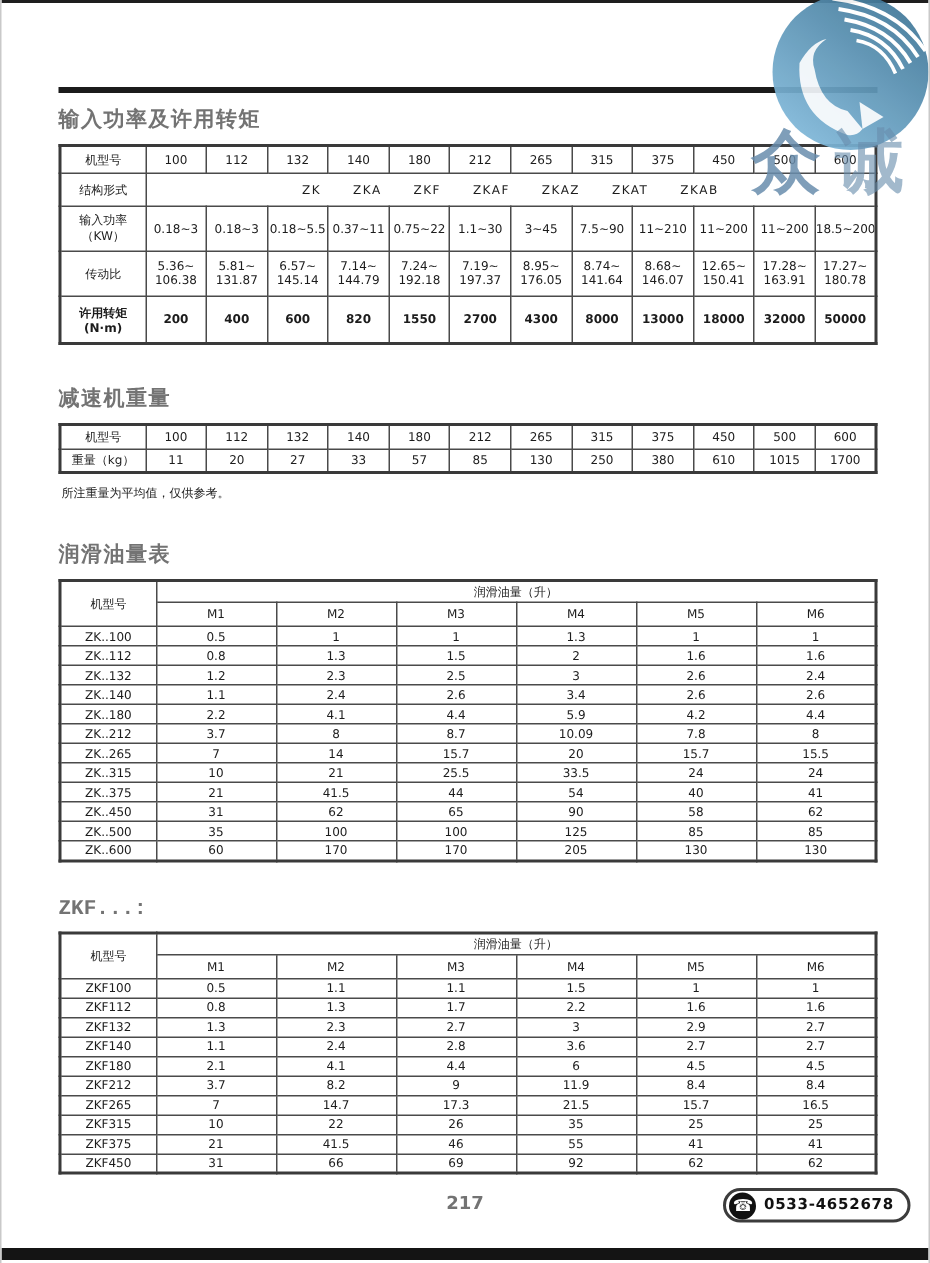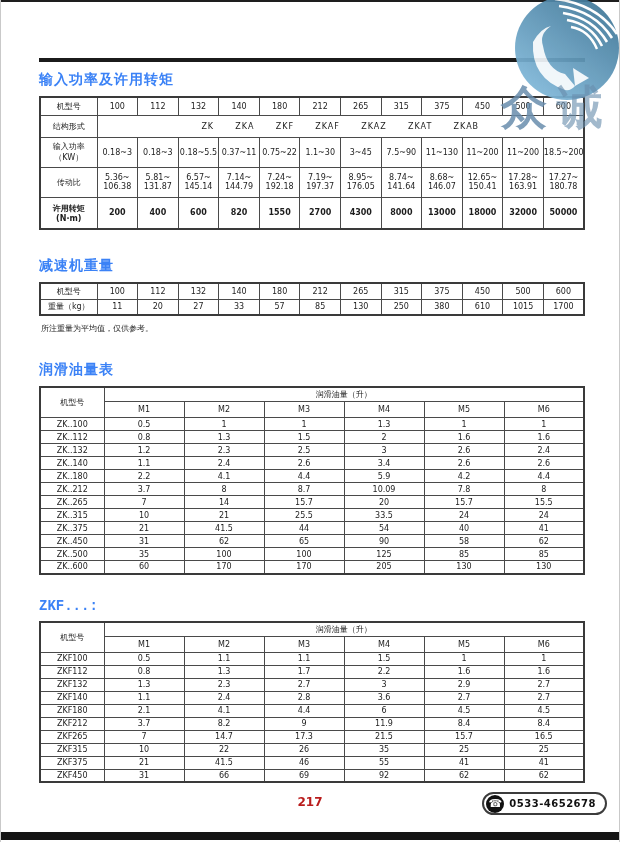--- a/index.html
+++ b/index.html
@@ -9,21 +9,21 @@
     position:relative; width:620px; height:842px; background:#fff;
     margin:0 auto; overflow:hidden;
     border-left:1px solid #c9c9c9; border-right:1px solid #c9c9c9;
   }
   .top-hairline { position:absolute; top:0; left:0; right:0; height:2px; background:#1e1e1e; }
   .bottom-bar  { position:absolute; bottom:2px; left:0; right:0; height:8px; background:#141414; }
 
   .content { position:absolute; left:38px; top:58px; width:546px; }
   .rule { height:4px; background:#1b1b1b; }
 
-  .section-title { font-size:14px; font-weight:bold; color:#3b82f6; margin:9px 0 7px 0; letter-spacing:1px; }
+  .section-title { font-size:14px; font-weight:bold; color:#737373; margin:9px 0 7px 0; letter-spacing:1px; }
   .section-title.mono { font-family:Liberation Mono, monospace; letter-spacing:0; }
 
   table { border-collapse:collapse; width:100%; table-layout:fixed; border:2px solid #3a3a3a; }
   td { border:1px solid #4a4a4a; font-size:8px; color:#1c1c1c; text-align:center;
        vertical-align:middle; padding:1px 0; overflow:hidden; }
   td.lbl { white-space:pre-line;margin-left:28px; }
   td.structure-cell { white-space:pre; letter-spacing:1px; }
 
   
   #power-table tr:nth-child(1) td { height:18px; }
@@ -43,21 +43,21 @@
 
   
   .logo { position:absolute; top:-10px; right:-6px; width:120px; z-index:5; pointer-events:none; }
   .logo-chars { position:absolute; top:84px; right:0; width:118px; z-index:5;
     font-size:46px; font-weight:bold; letter-spacing:10px; line-height:1;
     color:rgba(104,141,173,0.85); pointer-events:none; }
   .logo-chars .c2 { opacity:0.72; }
 
   
   .page-number { position:absolute; left:0; right:0; top:795px; text-align:center;
-    font-size:12px; font-weight:bold; color:#b91c1c; }
+    font-size:12px; font-weight:bold; color:#737373; }
   .phone-badge { position:absolute; right:12px; top:792px; height:23px;
     border:2px solid #3c3c3c; border-radius:12px; background:#fff;
     display:flex; align-items:center; padding:0 9px 0 2px; gap:5px; }
   .phone-icon { width:18px; height:18px; border-radius:50%; background:#111; color:#fff;
     font-size:11px; line-height:18px; text-align:center; }
   .phone-number { font-size:10px; font-weight:bold; color:#111; letter-spacing:0.5px; }
 </style>
 </head>
 <body>
 
@@ -118,21 +118,21 @@
         <td class="lbl">输入功率
 （KW）</td>
       <td>0.18~3</td>
             <td>0.18~3</td>
             <td>0.18~5.5</td>
             <td>0.37~11</td>
             <td>0.75~22</td>
             <td>1.1~30</td>
             <td>3~45</td>
             <td>7.5~90</td>
-            <td>11~130</td>
+            <td>11~210</td>
             <td>11~200</td>
             <td>11~200</td>
             <td>18.5~200</td>
           </tr>
       <tr>
         <td class="lbl">传动比</td>
       <td>5.36~ 106.38</td>
             <td>5.81~ 131.87</td>
             <td>6.57~ 145.14</td>
             <td>7.14~ 144.79</td>

